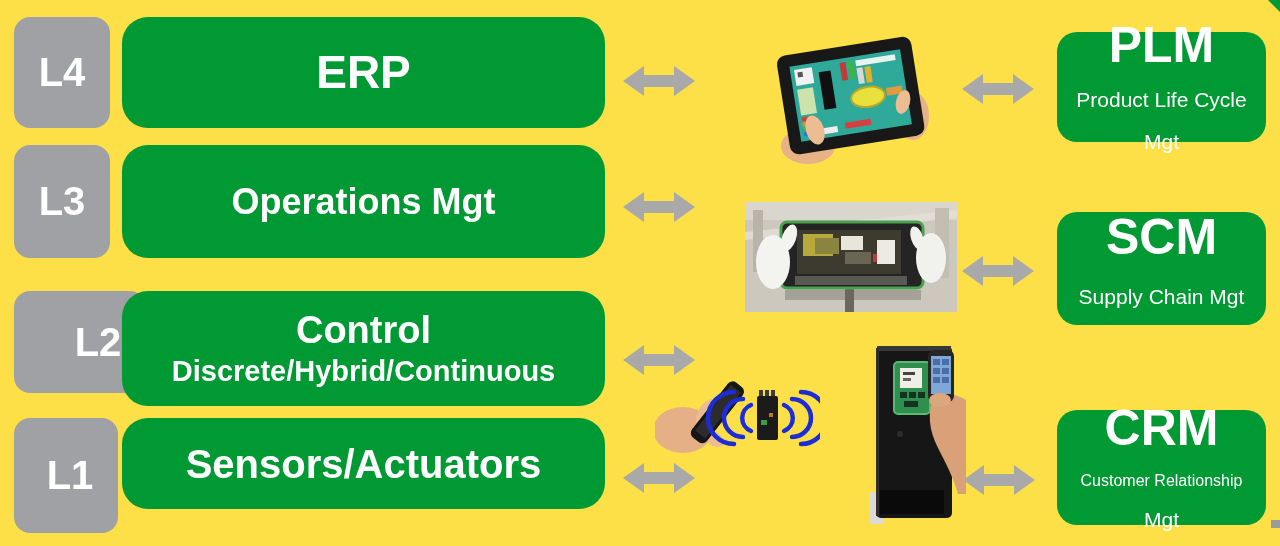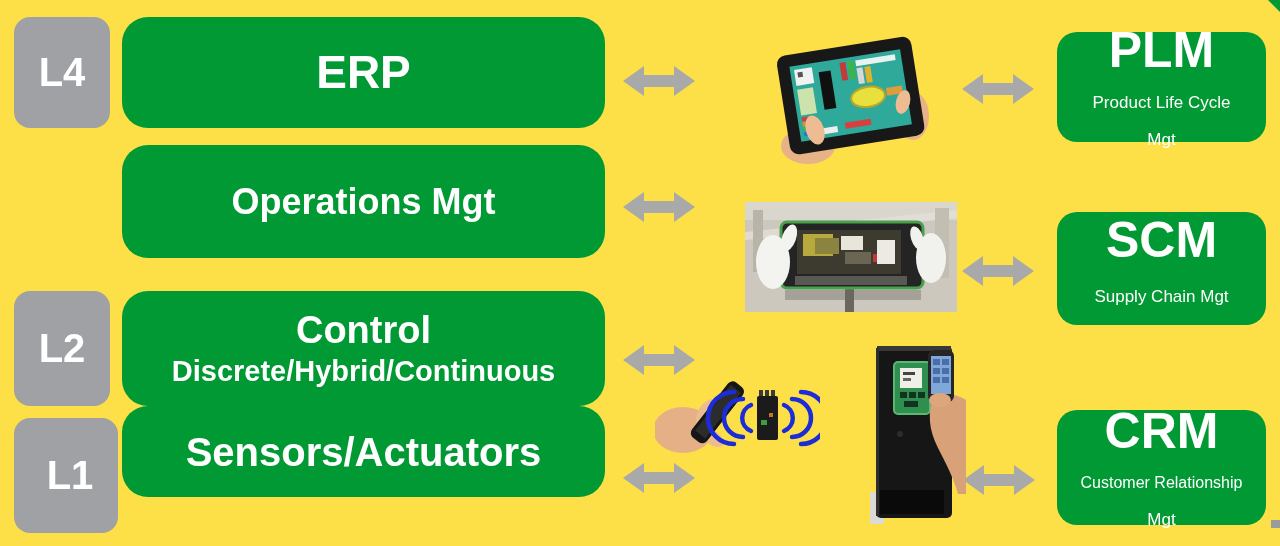--- a/index.html
+++ b/index.html
@@ -25,55 +25,58 @@
   .row2 .line1{font-size:38px;}
   .row2 .line2{font-size:29px;}
   .row3 .line1{font-size:40px;}
   
   .sysbox{
     position:absolute;left:1057px;width:209px;background:#009933;border-radius:20px;
     display:flex;flex-direction:column;align-items:center;justify-content:center;
     color:#ffffff;text-align:center;gap:16px;
   }
   .acr{font-weight:bold;font-size:50px;line-height:1.05;display:block;}
-  .sub{font-size:17px;line-height:1.25;font-weight:400;display:block;}
+  .sub{font-size:21px;line-height:1.25;font-weight:400;display:block;}
   .sys1 .sub1{margin-top:4px;}
   .sys2 .sub1{font-size:16px;}
   
   .darrow{position:absolute;}
   .art{position:absolute;}
   .corner{position:absolute;}
 </style>
 </head>
 <body>
 
 <div class="canvas">
 
   <div class="badge" style="top:17px;height:111px;">
     <span>L4</span>
   </div>
-  <div class="badge" style="top:291px;height:115px;">
+  <div class="badge" style="top:145px;height:113px;">
+    <span>L3</span>
+  </div>
+  <div class="badge" style="top:291px;height:102px;padding-left:36px;">
     <span>L2</span>
   </div>
   <div class="badge" style="top:418px;height:115px;padding-left:8px;">
     <span>L1</span>
   </div>
 
   <div class="lbox row0" style="top:17px;height:111px;">
     <span class="line1">ERP</span>
     <span class="line2"></span>
   </div>
   <div class="lbox row1" style="top:145px;height:113px;">
     <span class="line2">Operations Mgt</span>
   </div>
   <div class="lbox row2" style="top:291px;height:115px;">
     <span class="line1">Control</span>
     <span class="line2">Discrete/Hybrid/Continuous</span>
   </div>
-  <div class="lbox row3" style="top:406px;height:91px;">
+  <div class="lbox row3" style="top:418px;height:91px;">
     <span class="line1">Sensors/Actuators</span>
     <span class="line2"></span>
   </div>
 
   <div class="sysbox sys0" style="top:32px;height:110px;">
     <span class="acr">PLM</span>
     <span class="sub sub1">Product Life Cycle</span>
     <span class="sub sub2">Mgt</span>
   </div>
   <div class="sysbox sys1" style="top:212px;height:113px;">

